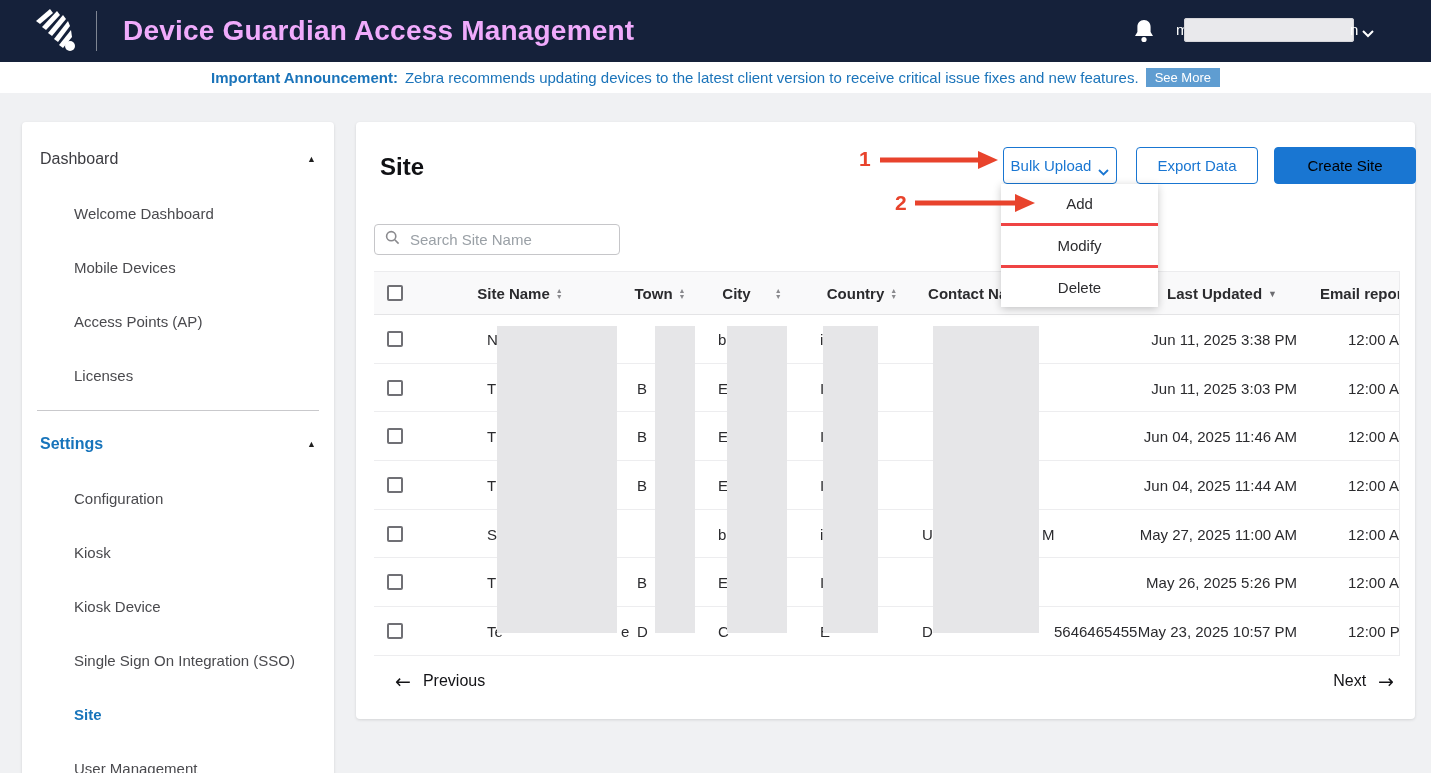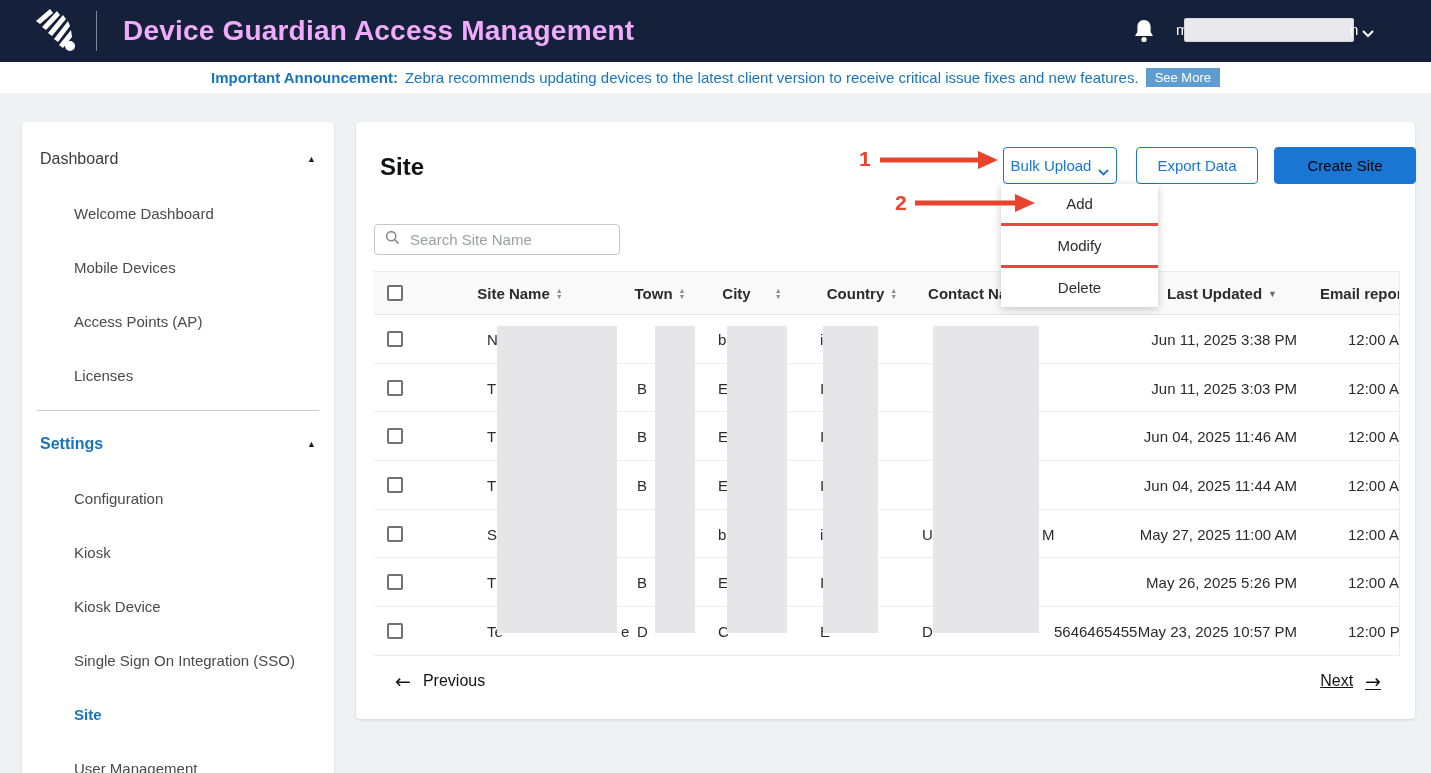--- a/index.html
+++ b/index.html
@@ -68,21 +68,21 @@
   .rbar{position:absolute;top:326px;height:307px;background:#e6e6e8;}
   .rbar.b1{left:497px;width:120px;}
   .rbar.b2{left:655px;width:40px;}
   .rbar.b3{left:727px;width:60px;}
   .rbar.b4{left:823px;width:55px;}
   .rbar.b5{left:933px;width:106px;}
   
   .pager{position:absolute;left:18px;right:18px;top:548px;height:30px;}
   .pg-prev,.pg-next{position:absolute;top:0;display:flex;align-items:center;gap:12px;font-size:16px;color:#131316;cursor:pointer;}
   .pg-prev{left:21px;}
-  .pg-next{right:16px;text-decoration:underline;}
+  .pg-next{right:3px;}
   .pg-arrow{font-size:19px;font-family:"DejaVu Sans",sans-serif;}
   
   .anno{position:absolute;z-index:60;}
   .anno-num{color:#e8432c;font-size:21px;font-weight:bold;font-family:"Liberation Sans",sans-serif;}
   .n1{left:859px;top:147px;}
   .n2{left:895px;top:191px;}
   .arrow-svg{position:absolute;z-index:60;}
   .a1{left:878px;top:149px;}
   .a2{left:913px;top:192px;}
 </style>

